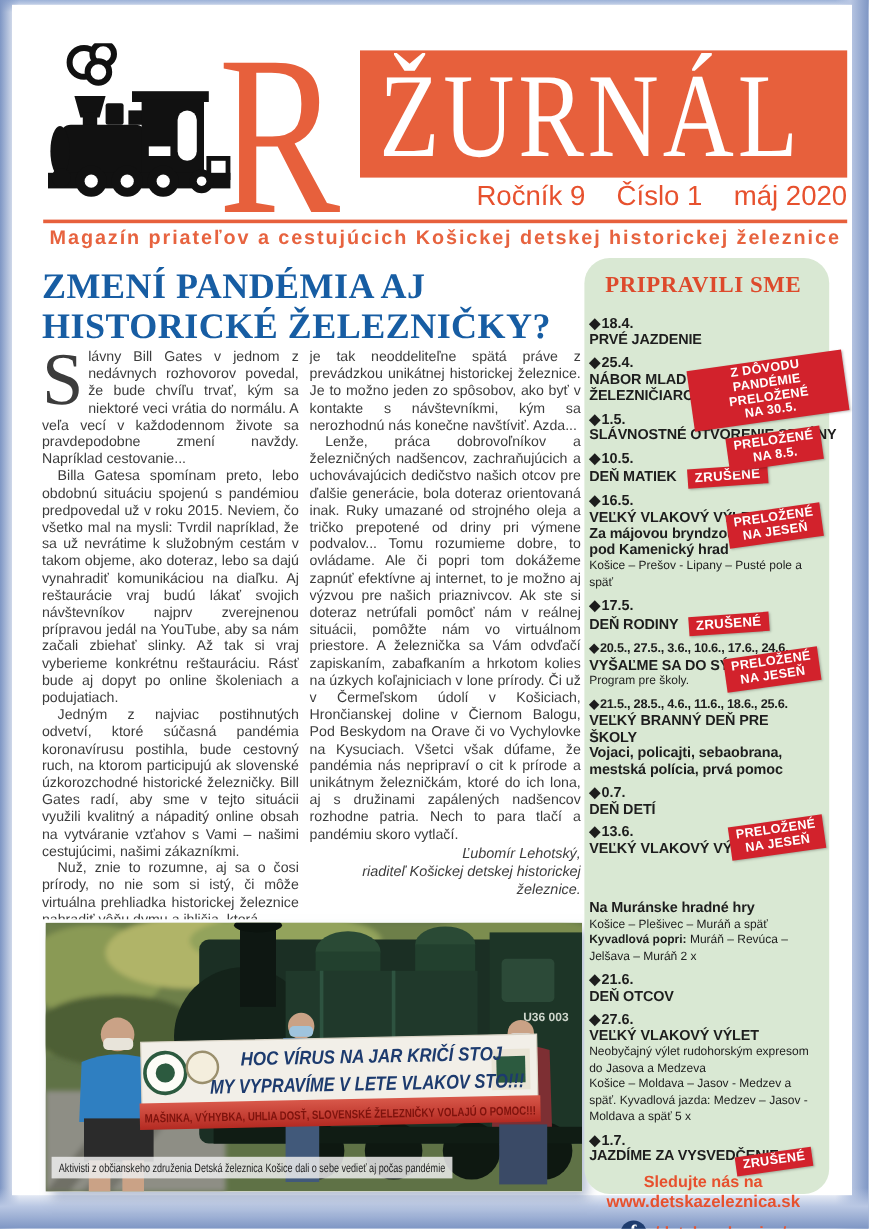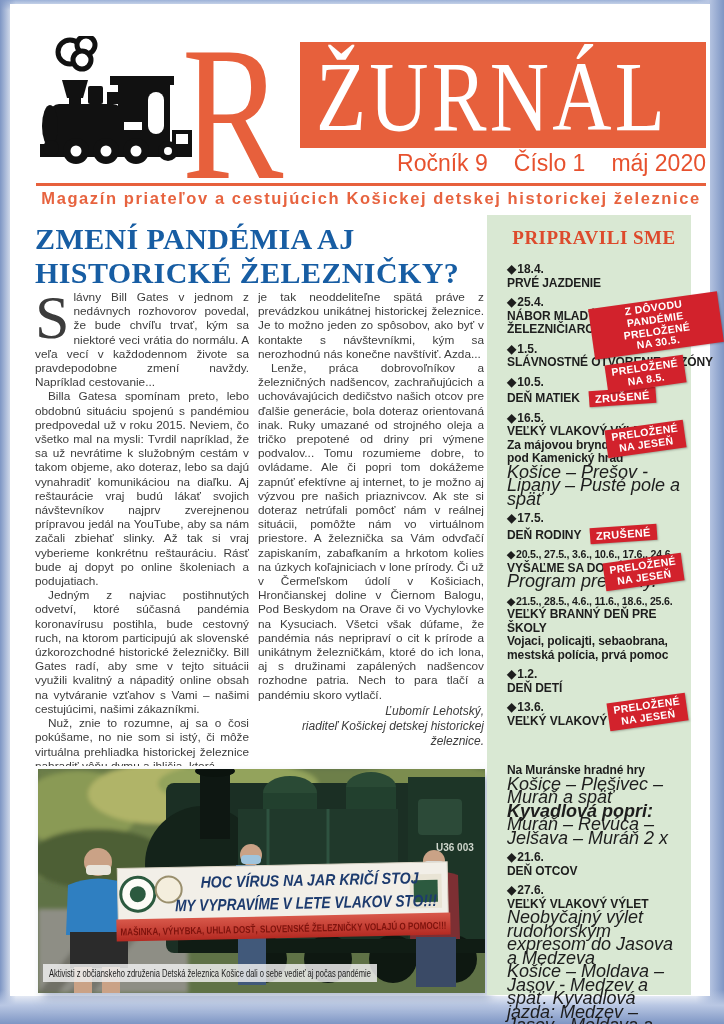--- a/index.html
+++ b/index.html
@@ -30,29 +30,29 @@
   .col p{margin:0;text-indent:13px;}
   .col p.first{text-indent:0;}
   .dropcap{float:left;font-family:"Liberation Serif",serif;font-size:62px;line-height:50px;padding:2px 4px 0 0;color:#3c3c3c;}
   .signature{margin-top:2px;text-align:right;font-style:italic;font-size:12px;line-height:15px;color:#3c3c3c;}
 
   
   .photo{left:38px;top:769px;width:447px;height:224px;box-shadow:5px 6px 9px rgba(110,130,170,.5);}
   .photo svg{display:block;}
 
   
-  .sidebar{left:487px;top:215px;width:204px;height:780px;background:#d9e8d3;box-sizing:border-box;padding:10px 10px 12px 20px;display:flex;flex-direction:column;}
+  .sidebar{left:487px;top:215px;width:204px;height:780px;background:#d9e8d3;box-sizing:border-box;padding:10px 10px 12px 4px;display:flex;flex-direction:column;border-radius:21px;}
   .sb-title{font-family:"Liberation Serif",serif;font-weight:bold;color:#dd4a2c;font-size:19px;text-align:center;letter-spacing:0.5px;margin:2px 0 14px 0;}
   .ev{position:relative;margin-bottom:6px;color:#1d1d1d;}
   .ev-date{font-weight:bold;font-size:12px;line-height:13.5px;white-space:nowrap;}
   .ev-date.long{font-size:10.6px;letter-spacing:-0.2px;}
   .dm{margin-right:1px;}
   .ev-title{font-weight:bold;font-size:12px;line-height:13.5px;letter-spacing:-0.1px;}
   .ev-sub{font-weight:bold;font-size:12px;line-height:13.5px;letter-spacing:-0.1px;}
-  .ev-det{font-size:18px;line-height:13.5px;font-style:italic;}
+  .ev-det{font-size:10px;line-height:13.5px;}
   .nowrap{white-space:nowrap;}
   .stamp{background:#d2222c;color:#fff;font-weight:bold;text-align:center;display:inline-block;padding:2px 6px;line-height:1.12;font-size:10.5px;letter-spacing:0.3px;box-shadow:1px 1px 2px rgba(0,0,0,.25);}
   .stamp.rot{transform:rotate(-8deg);}
   .stamp.inline{transform:rotate(-4deg);margin-left:9px;font-size:11px;vertical-align:1px;}
   .stamp.abs{position:absolute;z-index:3;}
   .st-a{left:84px;top:4px;width:118px;}
   .st-b{right:-4px;top:-16px;}
   .st-c{right:-4px;top:13px;}
   .st-d{right:-2px;top:10px;}
   .st-e{right:-6px;top:-3px;}
@@ -122,21 +122,21 @@
 
   <div class="abs headline">
     <div>ZMENÍ PANDÉMIA AJ</div>
     <div>HISTORICKÉ ŽELEZNIČKY?</div>
   </div>
 
   <div class="abs col col1">
     <p class="first"><span class="dropcap">S</span><span>lávny Bill Gates v jednom z nedávnych rozhovorov povedal, že bude chvíľu trvať, kým sa niektoré veci vrátia do normálu. A veľa vecí v každodennom živote sa pravdepodobne zmení navždy. Napríklad cestovanie...</span></p>
     <p>Billa Gatesa spomínam preto, lebo obdobnú situáciu spojenú s pandémiou predpovedal už v roku 2015. Neviem, čo všetko mal na mysli: Tvrdil napríklad, že sa už nevrátime k služobným cestám v takom objeme, ako doteraz, lebo sa dajú vynahradiť komunikáciou na diaľku. Aj reštaurácie vraj budú lákať svojich návštevníkov najprv zverejnenou prípravou jedál na YouTube, aby sa nám začali zbiehať slinky. Až tak si vraj vyberieme konkrétnu reštauráciu. Rásť bude aj dopyt po online školeniach a podujatiach.</p>
     <p>Jedným z najviac postihnutých odvetví, ktoré súčasná pandémia koronavírusu postihla, bude cestovný ruch, na ktorom participujú ak slovenské úzkorozchodné historické železničky. Bill Gates radí, aby sme v tejto situácii využili kvalitný a nápaditý online obsah na vytváranie vzťahov s Vami – našimi cestujúcimi, našimi zákazníkmi.</p>
-    <p>Nuž, znie to rozumne, aj sa o čosi pokúšame, no nie som si istý, či môže virtuálna prehliadka historickej železnice nahradiť vôňu dymu a ihličia, ktorá</p>
+    <p>Nuž, znie to rozumne, aj sa o čosi prírody, no nie som si istý, či môže virtuálna prehliadka historickej železnice nahradiť vôňu dymu a ihličia, ktorá</p>
   </div>
   <div class="abs col col2">
     <p class="first">je tak neoddeliteľne spätá práve z prevádzkou unikátnej historickej železnice. Je to možno jeden zo spôsobov, ako byť v kontakte s návštevníkmi, kým sa nerozhodnú nás konečne navštíviť. Azda...</p>
     <p>Lenže, práca dobrovoľníkov a železničných nadšencov, zachraňujúcich a uchovávajúcich dedičstvo našich otcov pre ďalšie generácie, bola doteraz orientovaná inak. Ruky umazané od strojného oleja a tričko prepotené od driny pri výmene podvalov... Tomu rozumieme dobre, to ovládame. Ale či popri tom dokážeme zapnúť efektívne aj internet, to je možno aj výzvou pre našich priaznivcov. Ak ste si doteraz netrúfali pomôcť nám v reálnej situácii, pomôžte nám vo virtuálnom priestore. A železnička sa Vám odvďačí zapiskaním, zabafkaním a hrkotom kolies na úzkych koľajniciach v lone prírody. Či už v Čermeľskom údolí v Košiciach, Hrončianskej doline v Čiernom Balogu, Pod Beskydom na Orave či vo Vychylovke na Kysuciach. Všetci však dúfame, že pandémia nás nepripraví o cit k prírode a unikátnym železničkám, ktoré do ich lona, aj s družinami zapálených nadšencov rozhodne patria. Nech to para tlačí a pandémiu skoro vytlačí.</p>
     <div class="signature">
       <div>Ľubomír Lehotský,</div>
       <div>riaditeľ Košickej detskej historickej</div>
       <div>železnice.</div>
     </div>
   </div>
@@ -287,21 +287,21 @@
       </div>
     </div>
 
     <div class="ev">
       <div class="ev-date long"><span class="dm">◆</span><span>21.5., 28.5., 4.6., 11.6., 18.6., 25.6.</span></div>
       <div class="ev-title">VEĽKÝ BRANNÝ DEŇ PRE ŠKOLY</div>
       <div class="ev-sub" style="width:172px;">Vojaci, policajti, sebaobrana, mestská polícia, prvá pomoc</div>
     </div>
 
     <div class="ev">
-      <div class="ev-date"><span class="dm">◆</span><span>1.2.</span></div>
+      <div class="ev-date"><span class="dm">◆</span><span>0.7.</span></div>
       <div class="ev-title">DEŇ DETÍ</div>
     </div>
 
     <div class="ev">
       <div class="ev-date"><span class="dm">◆</span><span>13.6.</span></div>
       <div class="ev-title nowrap" style="width:150px;">VEĽKÝ VLAKOVÝ VÝLET</div>
       <div class="ev-sub nowrap" style="width:150px;margin-top:36px;">Na Muránske hradné hry</div>
       <div class="ev-det">Košice – Plešivec – Muráň a späť</div>
       <div class="ev-det"><b>Kyvadlová popri:</b><span> Muráň – Revúca – Jelšava – Muráň 2 x</span></div>
       <div class="stamp rot abs st-e">

